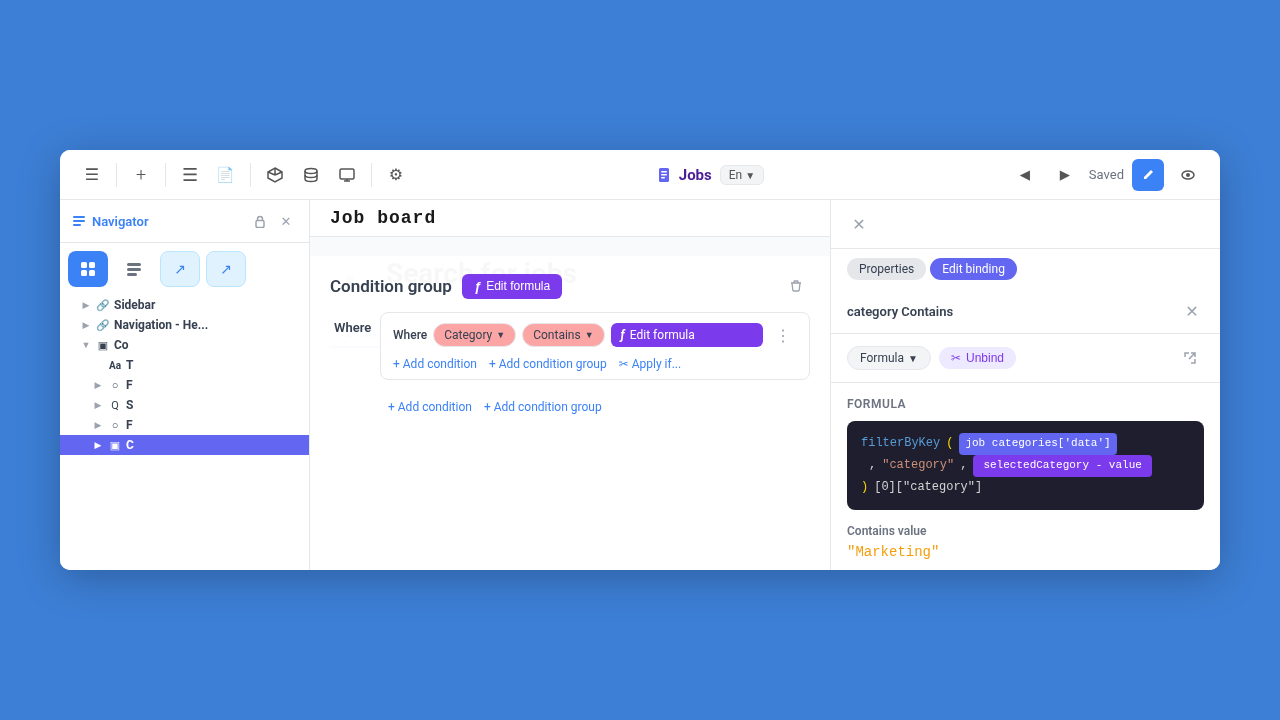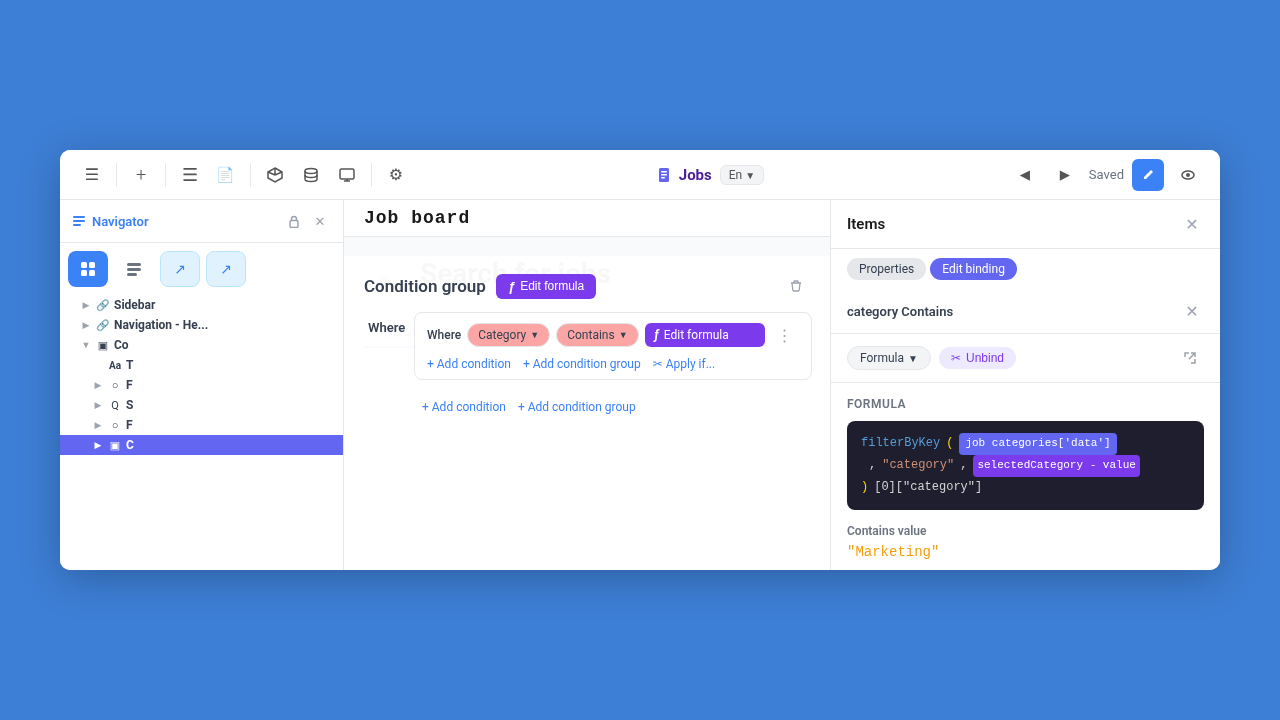--- a/index.html
+++ b/index.html
@@ -109,21 +109,21 @@
 
     
     .main-area {
       display: flex;
       flex: 1;
       overflow: hidden;
     }
 
     
     .navigator {
-      width: 284px;
+      width: 250px;
       background: #fff;
       border-right: 1px solid #e5e7eb;
       display: flex;
       flex-direction: column;
       flex-shrink: 0;
     }
     .navigator-header {
       display: flex;
       align-items: center;
       padding: 10px 12px;
@@ -469,21 +469,21 @@
       background: #6366f1;
       color: white;
       border-radius: 4px;
       padding: 1px 6px;
       font-size: 11px;
     }
     .f-chip-indigo {
       background: #7c3aed;
       color: white;
       border-radius: 4px;
-      padding: 1px 4px;
+      padding: 1px 10px;
       font-size: 11px;
     }
     .f-string { color: #ce9178; }
     .current-value-section {
       margin-top: 4px;
     }
     .cv-label {
       font-size: 12px;
       font-weight: 600;
       color: #6b7280;
@@ -772,21 +772,20 @@
         </div>
         <div class="outer-actions">
           <a class="action-link">+ Add condition</a>
           <a class="action-link">+ Add condition group</a>
         </div>
       </div>
     </div>
 
     <div class="right-panel">
       <div class="panel-header">
-        <span class="panel-title">Items</span>
         <div class="panel-close">✕</div>
       </div>
 
       <div class="items-tab-row">
         <div class="items-tab" style="background:#e5e7eb; color:#374151;">Properties</div>
         <div class="items-tab active">Edit binding</div>
       </div>
 
       <div class="category-header">
         <span class="category-title">category Contains</span>

